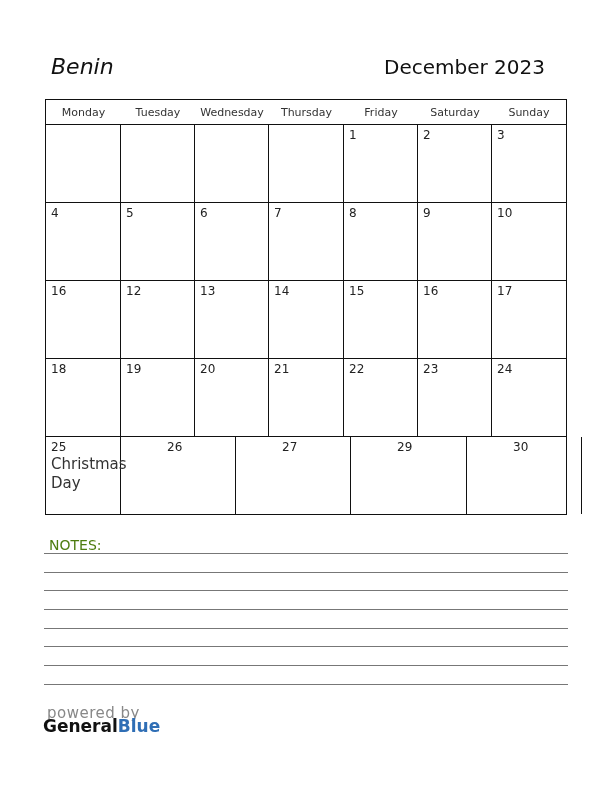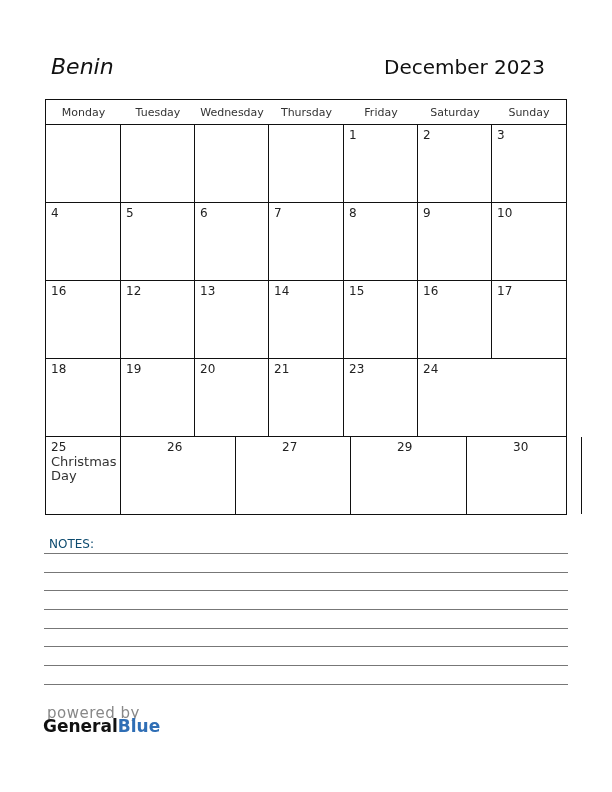--- a/index.html
+++ b/index.html
@@ -6,22 +6,22 @@
     body { width: 612px; height: 792px; position: relative; font-family: "DejaVu Sans", sans-serif; color: #222; overflow: hidden; }
     .country { position: absolute; left: 51px; top: 54px; font-size: 22px; color: #111; font-weight: normal; font-style: italic; }
     .month { position: absolute; right: 67px; top: 55px; font-size: 20px; color: #111; }
     .calendar { position: absolute; left: 45px; top: 99px; width: 520px; border: 1.3px solid #111; box-sizing: content-box; }
     .header-row { display: grid; grid-template-columns: 75px 74px 74px 75px 74px 74px 74px; height: 24px; border-bottom: 1.3px solid #111; }
     .header-cell { font-size: 11px; color: #333; display: flex; align-items: center; justify-content: center; }
     .week-row { display: grid; grid-template-columns: 75px 74px 74px 75px 74px 74px 74px; height: 77px; border-bottom: 1.3px solid #111; }
     .week-row:last-child { border-bottom: none; gap: 41px; }
     .day-cell { border-right: 1.3px solid #111; padding: 3px 0 0 5px; box-sizing: border-box; font-size: 12px; color: #222; }
     .day-cell:last-child { border-right: none; }
-    .holiday { font-size: 13px; line-height: 14px; color: #333; margin-top: 1px; }
-    .notes-label { position: absolute; left: 49px; top: 537px; font-size: 12px; color: #0c4a6e; }
+    .holiday { font-size: 15px; line-height: 19px; color: #333; margin-top: 1px; }
+    .notes-label { position: absolute; left: 49px; top: 537px; font-size: 14px; color: #4d7c0f; }
     .notes-line { position: absolute; left: 44px; width: 524px; height: 1px; background: #777; }
     .powered { position: absolute; left: 47px; top: 704px; font-size: 15px; color: #888; letter-spacing: 0.5px; }
     .brand { position: absolute; left: 43px; top: 716px; font-size: 17px; color: #111; font-weight: bold; }
     .brand .blue { color: #2f6eb5; }
   </style>
 </head>
 <body>
 
 <div class="country">Benin</div>
 <div class="month">December 2023</div>
@@ -113,20 +113,23 @@
         <div class="day-cell">
           <div>19</div>
         </div>
         <div class="day-cell">
           <div>20</div>
         </div>
         <div class="day-cell">
           <div>21</div>
         </div>
         <div class="day-cell">
+          <div>22</div>
+        </div>
+        <div class="day-cell">
           <div>23</div>
         </div>
         <div class="day-cell">
           <div>24</div>
         </div>
       </div>
       <div class="week-row">
         <div class="day-cell">
           <div>25</div>
           <div class="holiday">Christmas Day</div>

